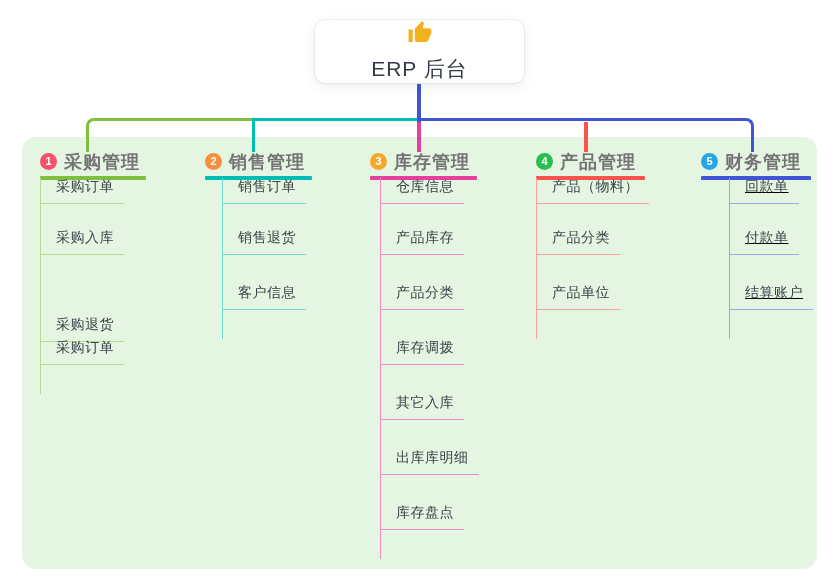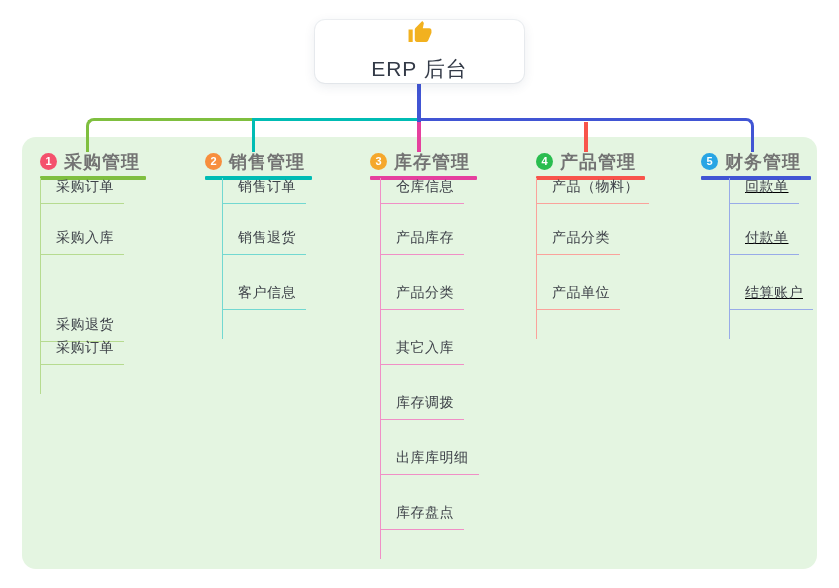--- a/index.html
+++ b/index.html
@@ -115,24 +115,24 @@
         <div class="child">
           <span class="clabel" style="border-bottom-color: rgb(240, 143, 198);">仓库信息</span>
         </div>
         <div class="child">
           <span class="clabel" style="border-bottom-color: rgb(240, 143, 198);">产品库存</span>
         </div>
         <div class="child">
           <span class="clabel" style="border-bottom-color: rgb(240, 143, 198);">产品分类</span>
         </div>
         <div class="child">
-          <span class="clabel" style="border-bottom-color: rgb(240, 143, 198);">其它入库</span>
+          <span class="clabel" style="border-bottom-color: rgb(240, 143, 198);">库存调拨</span>
         </div>
         <div class="child">
-          <span class="clabel" style="border-bottom-color: rgb(240, 143, 198);">库存调拨</span>
+          <span class="clabel" style="border-bottom-color: rgb(240, 143, 198);">其它入库</span>
         </div>
         <div class="child">
           <span class="clabel" style="border-bottom-color: rgb(240, 143, 198);">出库库明细</span>
         </div>
         <div class="child">
           <span class="clabel" style="border-bottom-color: rgb(240, 143, 198);">库存盘点</span>
         </div>
       </div>
       <div class="branch-header" style="left: 536px; width: 109px;">
         <div class="hrow">

